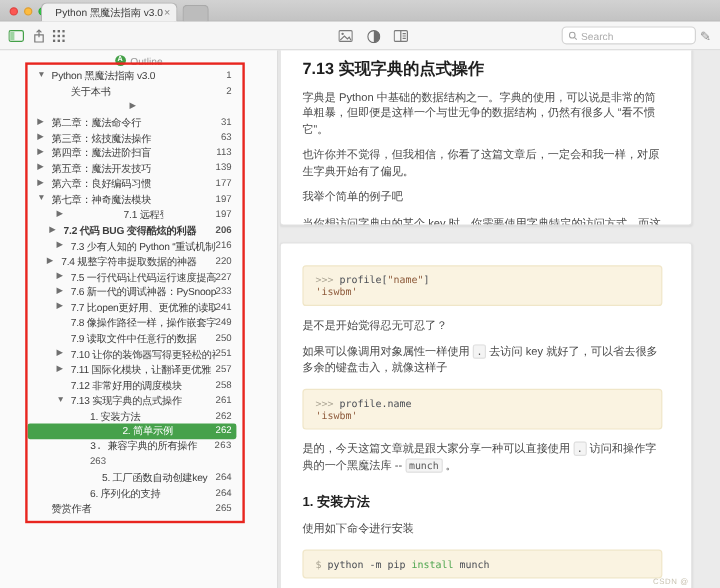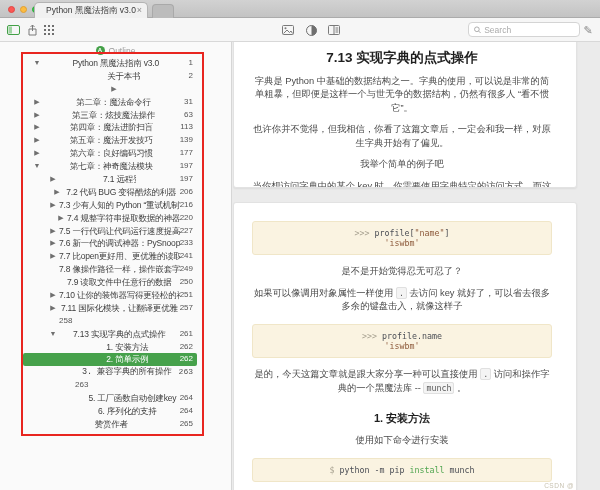--- a/index.html
+++ b/index.html
@@ -29,21 +29,21 @@
   .tb-icon { position:absolute; top:0; height:24px; display:flex; align-items:center; justify-content:center; }
   .searchbox { position:absolute; left:468px; top:4px; width:112px; height:15px; background:#fff;
     border:1px solid #d4d4d4; border-radius:4px; display:flex; align-items:center; padding:0 5px; gap:3px; }
   .searchbox input { border:none; outline:none; width:100%; font-size:8.5px; color:#555; background:transparent;
     font-family:"Liberation Sans","DejaVu Sans",sans-serif; }
   .searchbox input::placeholder { color:#ababab; }
   .pencil { position:absolute; right:3px; top:0; width:18px; height:24px; display:flex; align-items:center;
     justify-content:center; font-size:11px; color:#8a8a8a; }
 
   
-  .main { position:absolute; top:42px; left:0; right:0; bottom:0;text-align:center; }
+  .main { position:absolute; top:42px; left:0; right:0; bottom:0; }
   .sidebar { position:absolute; left:0; top:0; width:232px; height:100%; background:#fafafa;
     border-right:1px solid #d6d6d6; }
   .outline-header { height:14px; display:flex; align-items:center; justify-content:center; gap:4px;
     padding-top:3px; }
   .outline-dot { width:9px; height:9px; border-radius:50%; background:#43a047; color:#fff; font-size:6px;
     font-weight:bold; display:flex; align-items:center; justify-content:center; line-height:9px; }
   .outline-label { font-size:8.5px; color:#9b9b9b; }
 
   .toc { position:absolute; left:23px; top:15px; width:174px; }
   .toc-row { position:relative; height:12.9px; line-height:12.9px; white-space:nowrap; overflow:hidden;
@@ -204,31 +204,31 @@
           <div class="toc-row" style="padding-left: 8px;">
             <span class="arr">▼</span>
             <span class="lbl">第七章：神奇魔法模块</span>
             <span class="pg">197</span>
           </div>
           <div class="toc-row" style="padding-left: 24px; gap: 44px;">
             <span class="arr">▶</span>
             <span class="lbl">7.1 远程登陆服务器的最佳利器</span>
             <span class="pg">197</span>
           </div>
-          <div class="toc-row" style="padding-left: 28px;">
+          <div class="toc-row" style="padding-left: 18px; font-weight: bold;">
             <span class="arr">▶</span>
             <span class="lbl">7.2 代码 BUG 变得酷炫的利器</span>
             <span class="pg">206</span>
           </div>
           <div class="toc-row" style="padding-left: 24px;">
             <span class="arr">▶</span>
             <span class="lbl">7.3 少有人知的 Python “重试机制”</span>
             <span class="pg">216</span>
           </div>
-          <div class="toc-row" style="padding-left: 32px;">
+          <div class="toc-row" style="padding-left: 16px;">
             <span class="arr">▶</span>
             <span class="lbl">7.4 规整字符串提取数据的神器</span>
             <span class="pg">220</span>
           </div>
           <div class="toc-row" style="padding-left: 24px;">
             <span class="arr">▶</span>
             <span class="lbl">7.5 一行代码让代码运行速度提高100倍</span>
             <span class="pg">227</span>
           </div>
           <div class="toc-row" style="padding-left: 24px;">
@@ -256,20 +256,21 @@
             <span class="lbl">7.10 让你的装饰器写得更轻松的神库</span>
             <span class="pg">251</span>
           </div>
           <div class="toc-row" style="padding-left: 24px;">
             <span class="arr">▶</span>
             <span class="lbl">7.11 国际化模块，让翻译更优雅</span>
             <span class="pg">257</span>
           </div>
           <div class="toc-row" style="padding-left: 24px;">
             <span class="arr"></span>
+            <span class="lbl">7.12 非常好用的调度模块</span>
             <span class="pg">258</span>
           </div>
           <div class="toc-row" style="padding-left: 24px;">
             <span class="arr">▼</span>
             <span class="lbl">7.13 实现字典的点式操作</span>
             <span class="pg">261</span>
           </div>
           <div class="toc-row" style="padding-left: 40px;">
             <span class="arr"></span>
             <span class="lbl">1. 安装方法</span>

